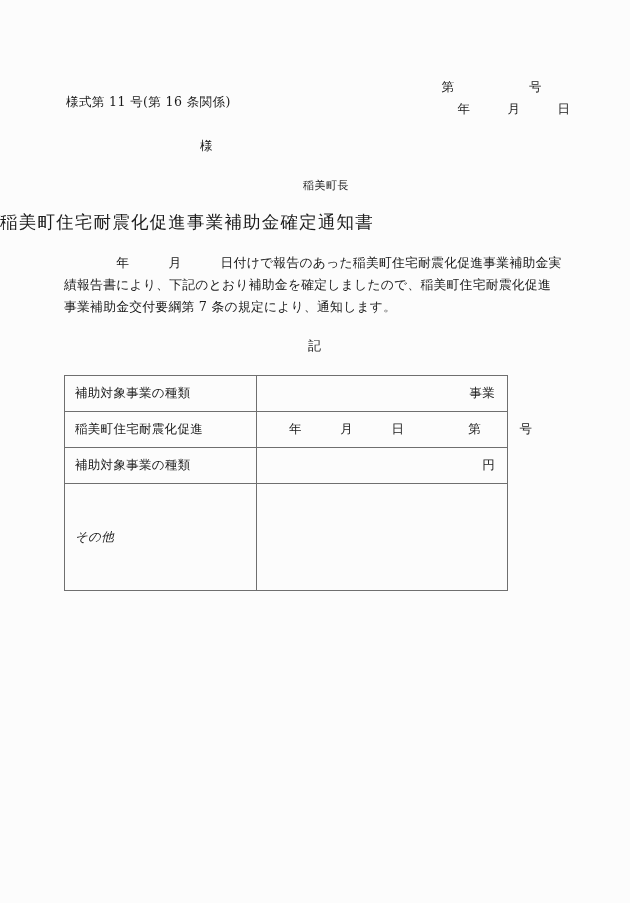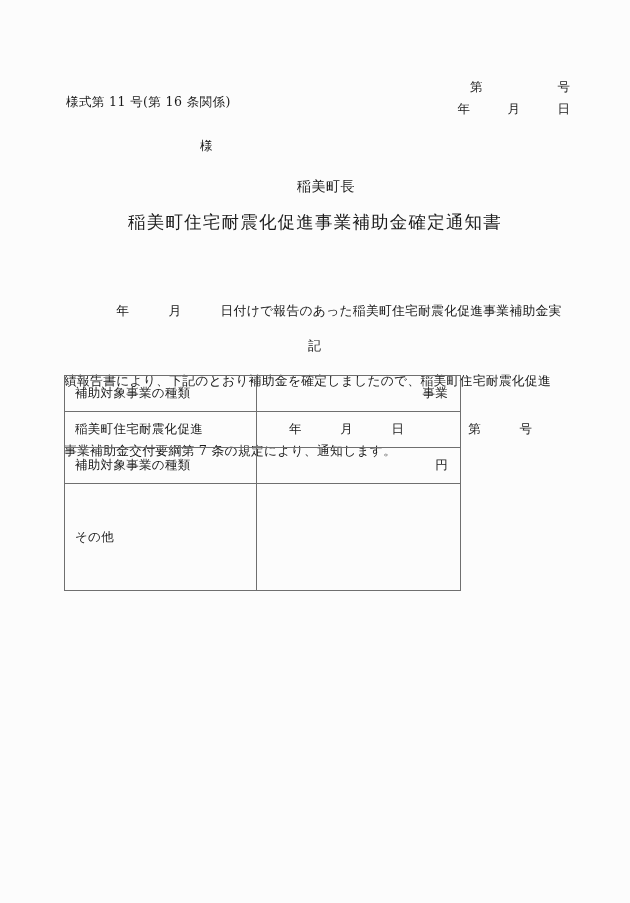--- a/index.html
+++ b/index.html
@@ -33,21 +33,21 @@
     letter-spacing: 0.4px;
     white-space: pre;
     margin-top: 38px;
   }
 
   
   .doc-meta {
     position: absolute;
     right: 60px;
     top: 76px;
-    text-align: right;
+    text-align: left;
     font-size: 12.5px;
     line-height: 1.75;
   }
   .doc-meta .meta-line {
     white-space: pre;
     display: block;
   }
   .doc-meta .meta-number {
     padding-left: 0px;
   }
@@ -64,72 +64,71 @@
     white-space: pre;
   }
 
   
   .issuer {
     position: absolute;
     left: 0;
     right: 0;
     top: 178px;
     text-align: center;
-    font-size: 14px;
+    font-size: 11px;
     letter-spacing: 0.5px;
   }
   .issuer .issuer-inner {
     display: inline-block;
     margin-left: 22px;
   }
 
   
   .doc-title {
     position: absolute;
     left: 0;
     right: 0;
     top: 210px;
-    text-align: center;
+    text-align: left;
     font-size: 17.5px;
     letter-spacing: 1.2px;
   }
 
   
   .body-text {
     position: absolute;
     left: 64px;
     top: 252px;
     width: 504px;
     font-size: 12.8px;
     line-height: 1.72;
     letter-spacing: 0.25px;
   }
   .body-text .body-line {
     display: block;
     white-space: pre-wrap;
-    margin-top: 48px;
   }
 
   
   .ki-marker {
     position: absolute;
     left: 0;
     right: 0;
     top: 337px;
     text-align: center;
     font-size: 13px;
     letter-spacing: 1px;
   }
 
   
   .form-table {
     position: absolute;
     left: 64px;
     top: 375px;
-    width: 397px;
+    width: 444px;
     border-collapse: collapse;
     table-layout: fixed;
     font-size: 12.5px;
   }
   .form-table td {
     border: 1px solid #6f6f6f;
     padding: 0;
     vertical-align: middle;
   }
   .form-table .cell-label {
@@ -144,21 +143,21 @@
     letter-spacing: 0.3px;
     text-align: right;
   }
   .form-table .value-right {
   }
   .form-table .value-indent {
     padding-left: 32px;
   }
 
   .row-std td { height: 35px; }
-  .row-tall td { height: 106px; }
+  .row-tall td { height: 106px; font-style: italic; }
   .row-tall .cell-label {
     vertical-align: middle;
   }
   .row-tall .cell-value {
     vertical-align: top;
   }
 </style>
 </head>
 <body>
 

